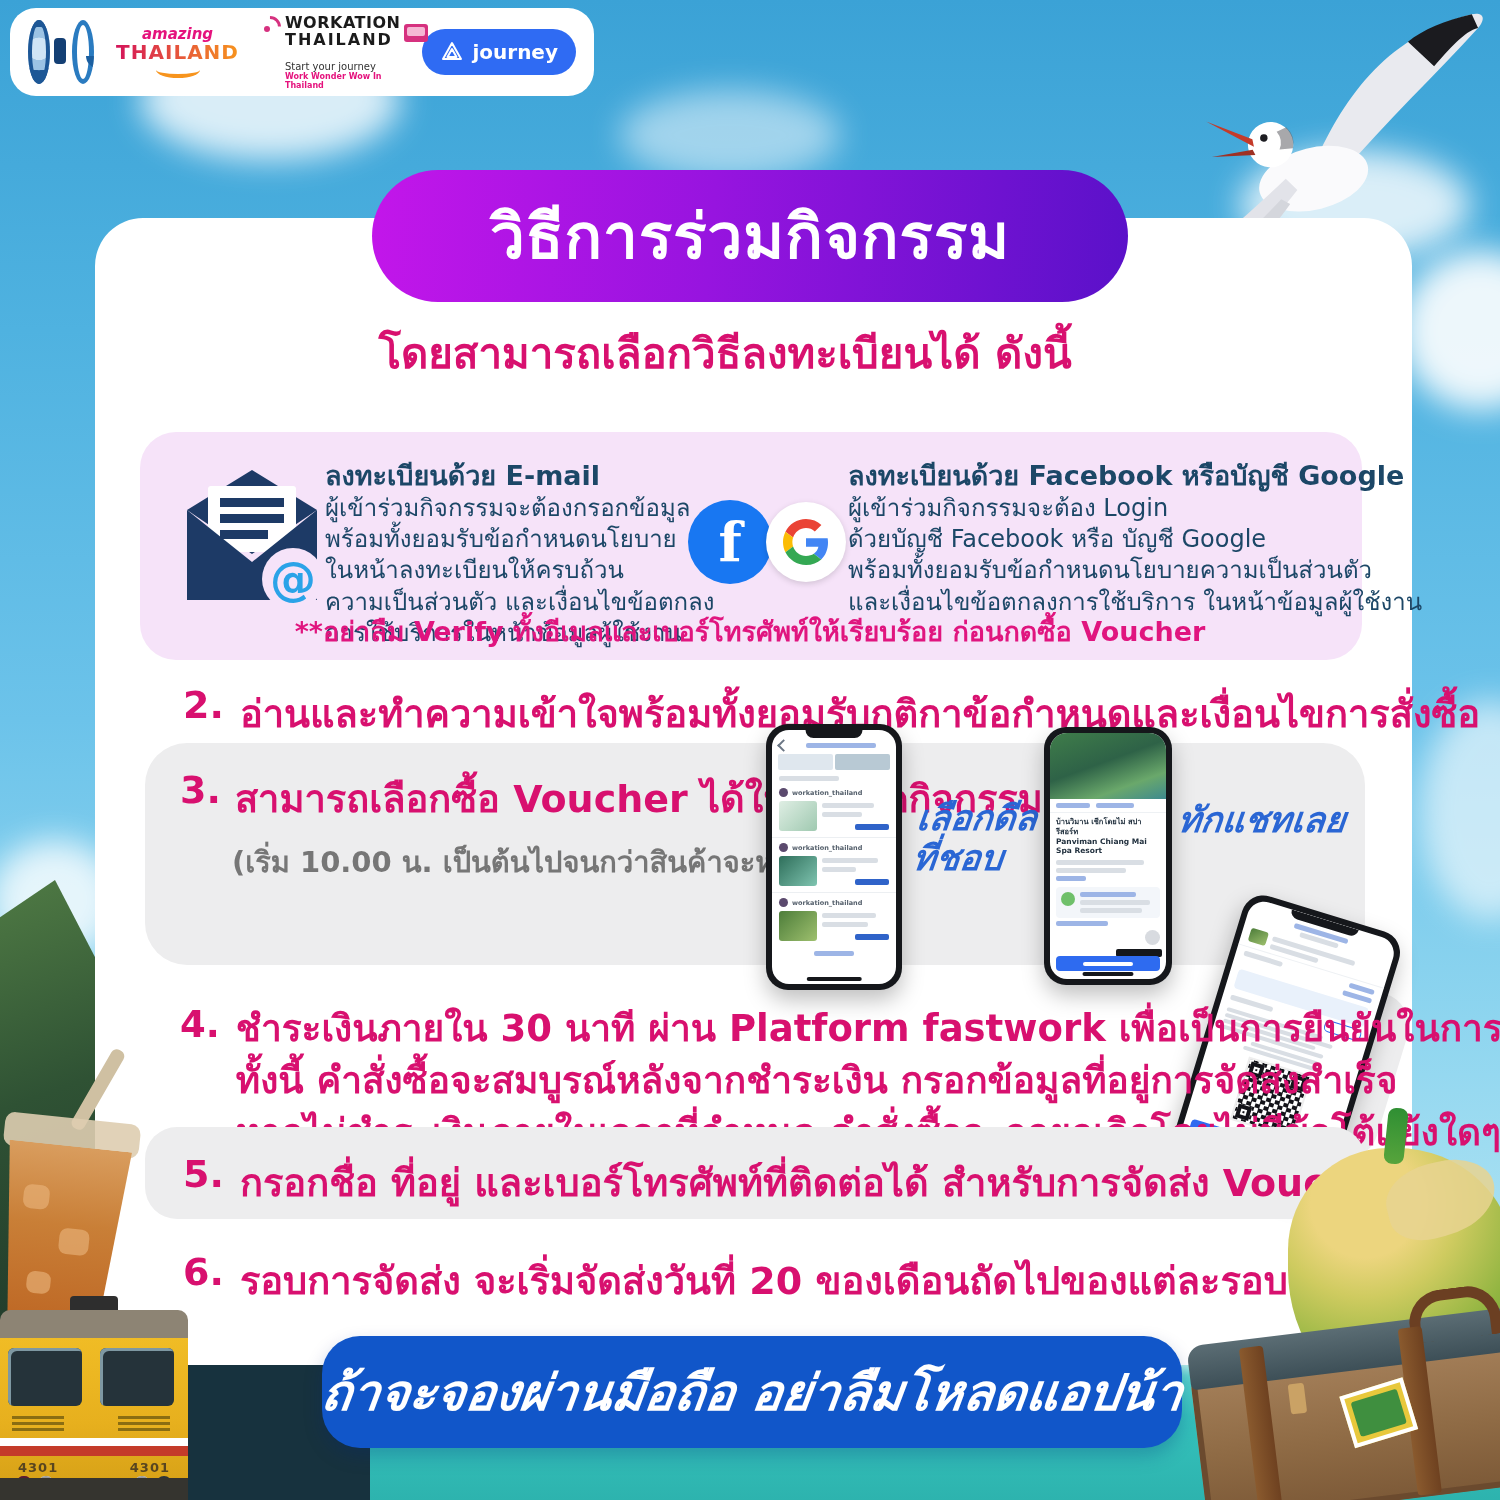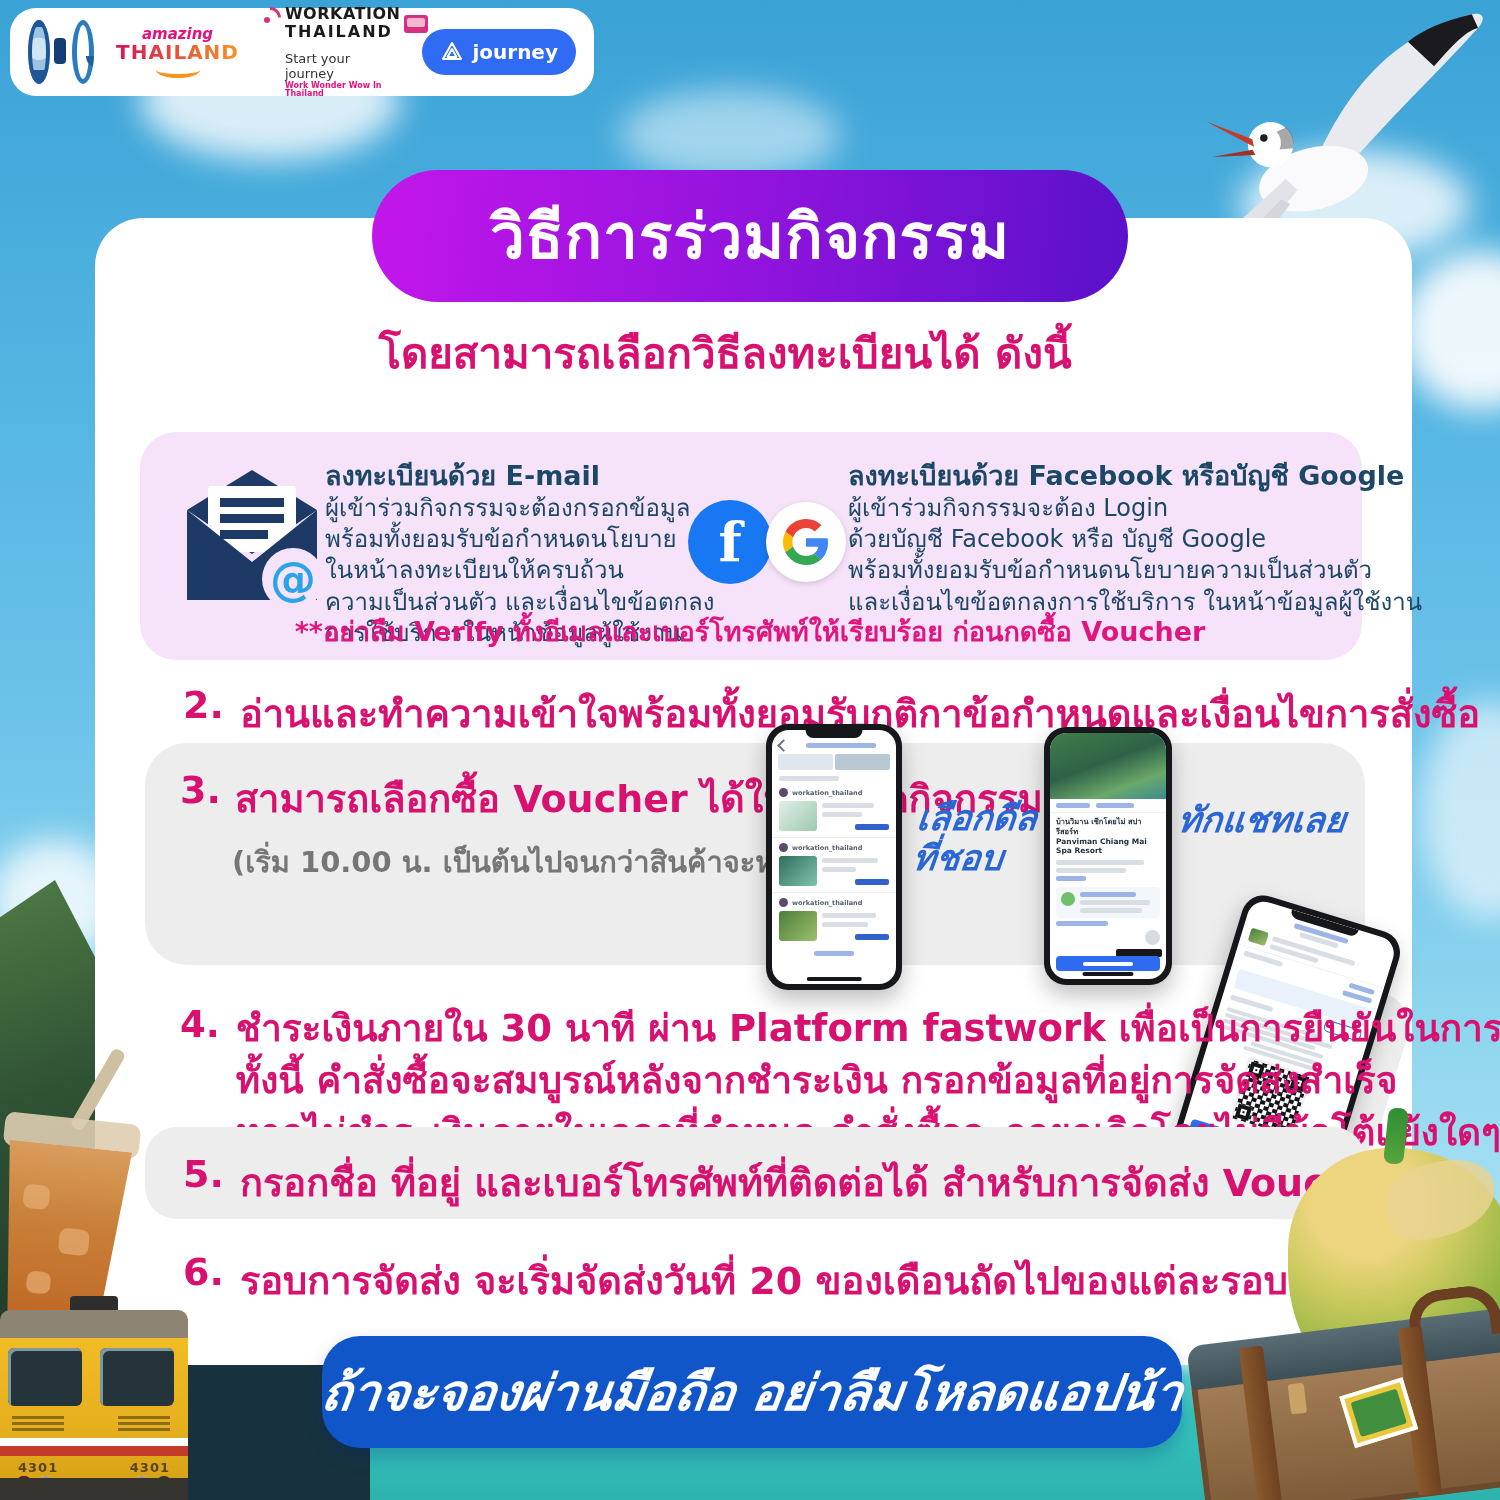--- a/index.html
+++ b/index.html
@@ -32,21 +32,21 @@
   .amz .a2{font-size:20px;font-weight:800;background:linear-gradient(90deg,#d4145a,#f7941d);
            -webkit-background-clip:text;background-clip:text;color:transparent;letter-spacing:1px;}
   .amz .sw{width:44px;height:12px;border-bottom:4px solid #f7941d;border-radius:0 0 100% 100%;}
   .wkt{display:flex;flex-direction:column;line-height:1.12;position:relative;padding-left:24px;}
   .wkt .wifi{position:absolute;left:0;top:2px;width:18px;height:18px;}
   .wifi span{position:absolute;left:3px;bottom:2px;width:6px;height:6px;border-radius:50%;background:#d6317f;}
   .wifi:before{content:"";position:absolute;left:-2px;top:0;width:16px;height:16px;border:3px solid #d6317f;
                border-radius:50%;clip-path:polygon(50% 0,100% 0,100% 50%,50% 50%);}
   .wkt .w1{font-size:16px;font-weight:800;color:#1b1b1b;letter-spacing:.5px;}
   .wkt .w2{font-size:16px;font-weight:800;color:#1b1b1b;letter-spacing:2px;}
-  .wkt .w3{font-size:13px;color:#333;margin-top:12px;}
+  .wkt .w3{font-size:10px;color:#333;margin-top:12px;}
   .wkt .w4{font-size:8px;font-weight:700;color:#e5127d;}
   .wkt .laptop{position:absolute;right:-28px;top:10px;width:24px;height:18px;background:#d6317f;border-radius:3px;}
   .laptop:after{content:"";position:absolute;left:3px;top:3px;right:3px;bottom:6px;background:#f5b8d4;border-radius:2px;}
   .fw-pill{height:46px;background:#2f6bf3;border-radius:23px;display:flex;align-items:center;gap:8px;padding:0 18px;}
   .fw-pill svg{display:block;}
   .fw-pill span{color:#fff;font-size:20px;font-weight:700;}
   
   .banner{position:absolute;left:372px;top:170px;width:756px;height:132px;border-radius:66px;
           background:linear-gradient(95deg,#c316ea 0%,#9714df 45%,#5a11c9 100%);
           display:flex;align-items:center;justify-content:center;}

